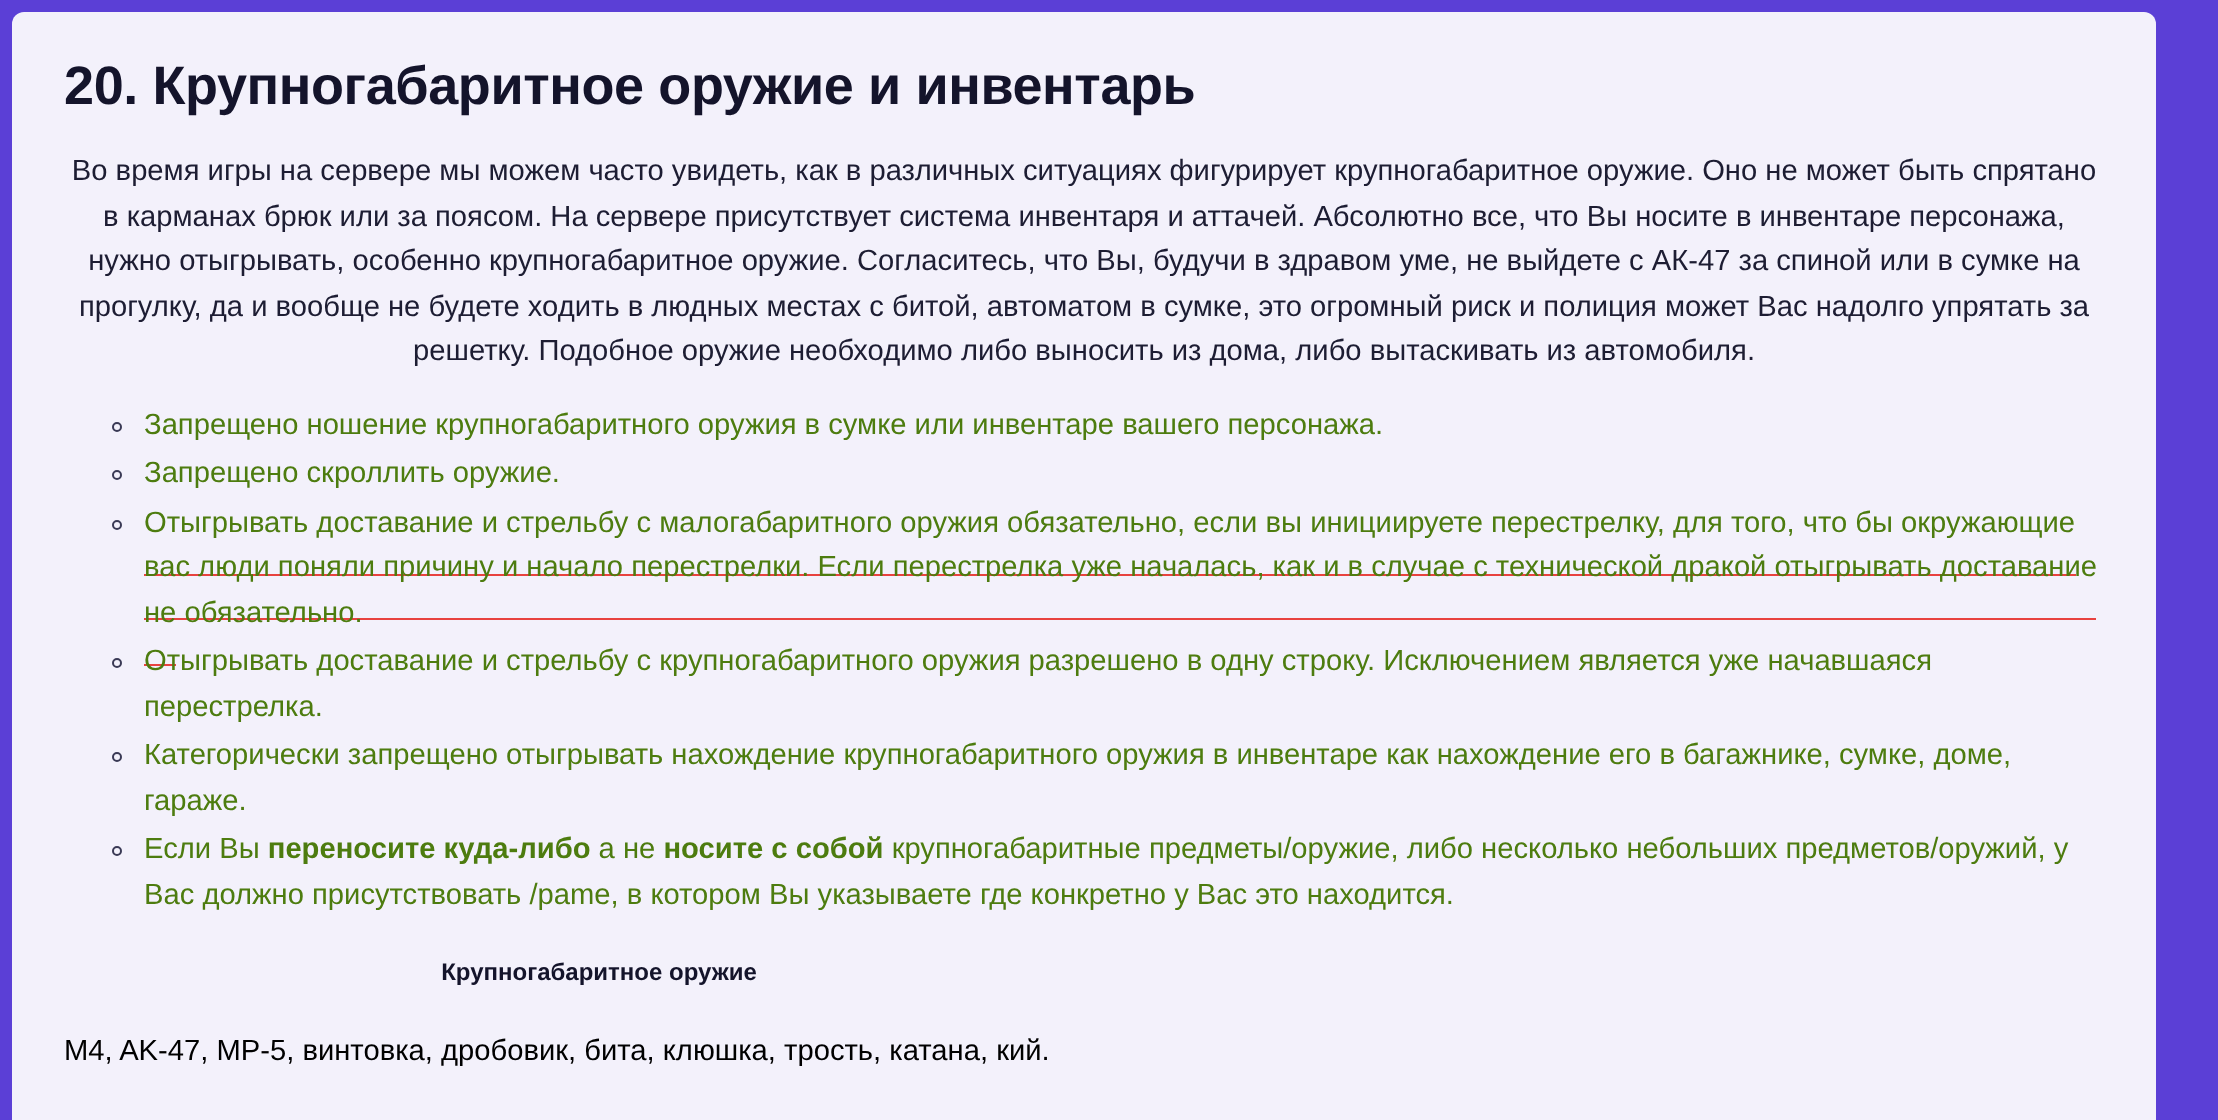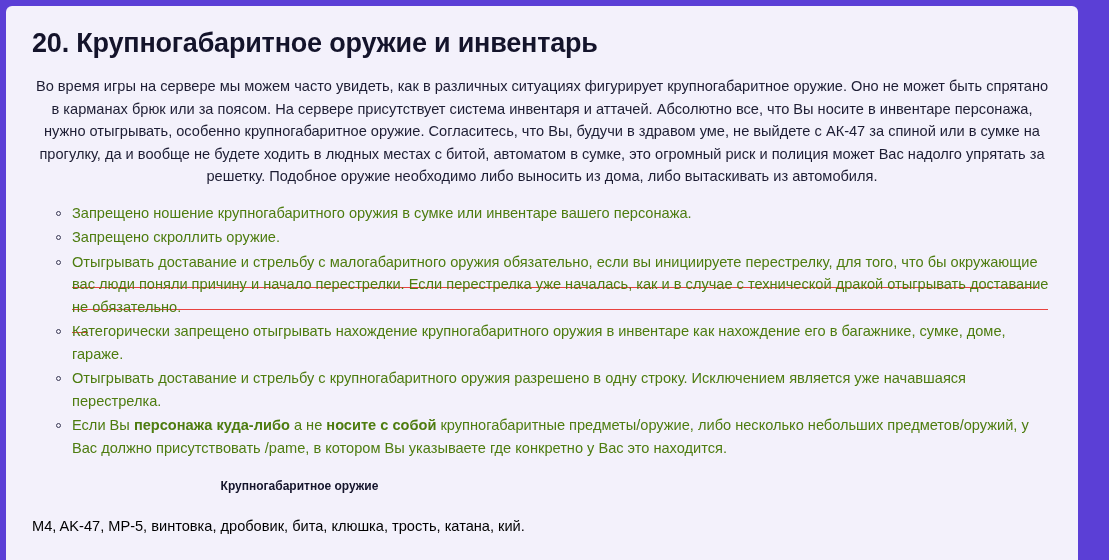--- a/index.html
+++ b/index.html
@@ -110,23 +110,23 @@
   <div class="inner">
 
     <h1 class="title">20. Крупногабаритное оружие и инвентарь</h1>
 
     <p class="intro">Во время игры на сервере мы можем часто увидеть, как в различных ситуациях фигурирует крупногабаритное оружие. Оно не может быть спрятано в карманах брюк или за поясом. На сервере присутствует система инвентаря и аттачей. Абсолютно все, что Вы носите в инвентаре персонажа, нужно отыгрывать, особенно крупногабаритное оружие. Согласитесь, что Вы, будучи в здравом уме, не выйдете с АК-47 за спиной или в сумке на прогулку, да и вообще не будете ходить в людных местах с битой, автоматом в сумке, это огромный риск и полиция может Вас надолго упрятать за решетку. Подобное оружие необходимо либо выносить из дома, либо вытаскивать из автомобиля.</p>
 
     <ul class="rules" id="rules-list">
         <li><span>Запрещено ношение крупногабаритного оружия в сумке или инвентаре вашего персонажа.</span></li>
         <li><span>Запрещено скроллить оружие.</span></li>
         <li class="underlined"><span class="hl">Отыгрывать доставание и стрельбу с малогабаритного оружия обязательно, если вы инициируете перестрелку, для того, что бы окружающие вас люди поняли причину и начало перестрелки. Если перестрелка уже началась, как и в случае с технической дракой отыгрывать доставание не</span><span> обязательно.</span></li>
+        <li><span>Отыгрывать доставание и стрельбу с крупногабаритного оружия разрешено в одну строку. Исключением является уже начавшаяся перестрелка.</span></li>
         <li><span>Категорически запрещено отыгрывать нахождение крупногабаритного оружия в инвентаре как нахождение его в багажнике, сумке, доме, гараже.</span></li>
-        <li><span>Отыгрывать доставание и стрельбу с крупногабаритного оружия разрешено в одну строку. Исключением является уже начавшаяся перестрелка.</span></li>
-        <li><span>Если Вы </span><b class="bold">персонажа куда-либо</b><span> а не </span><b class="bold">носите с собой</b><span> крупногабаритные предметы/оружие, либо несколько небольших предметов/оружий, у Вас должно присутствовать /pame, в котором Вы указываете где конкретно у Вас это находится.</span></li>
+        <li><span>Если Вы </span><b class="bold">переносите куда-либо</b><span> а не </span><b class="bold">носите с собой</b><span> крупногабаритные предметы/оружие, либо несколько небольших предметов/оружий, у Вас должно присутствовать /pame, в котором Вы указываете где конкретно у Вас это находится.</span></li>
       </ul>
 
     <div class="columns">
       <div class="col">
         <h2>Крупногабаритное оружие</h2>
         <p>M4, AK-47, MP-5, винтовка, дробовик, бита, клюшка, трость, катана, кий.</p>
       </div>
     </div>
 
     <div class="notice">Блокировка персонажа на 3-15 дней.</div>

